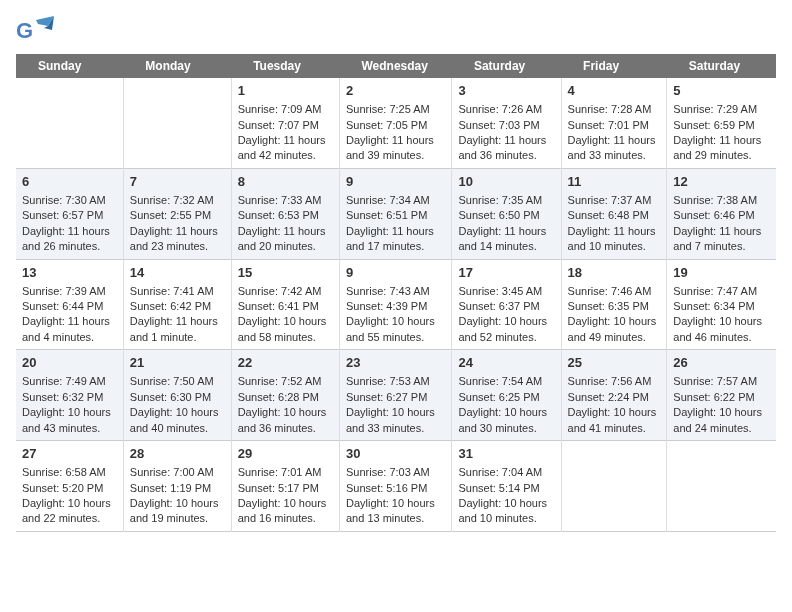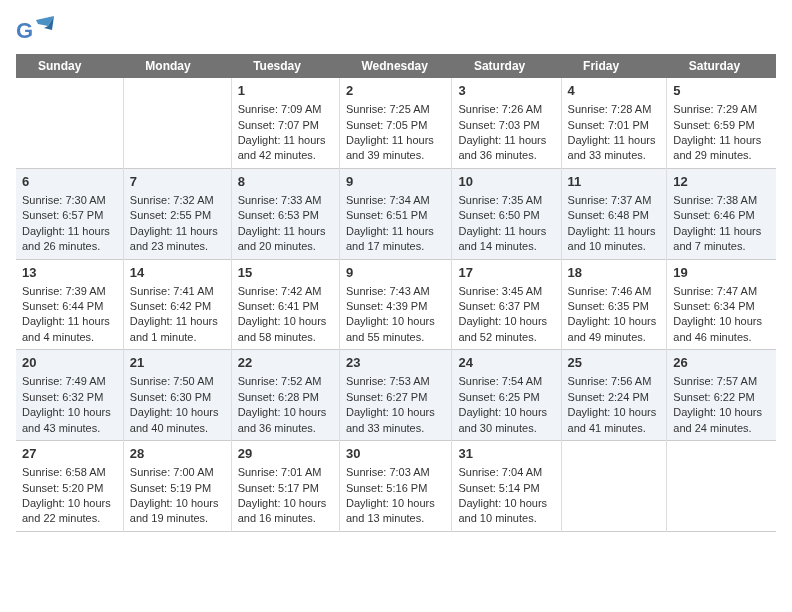--- a/index.html
+++ b/index.html
@@ -281,21 +281,21 @@
       <tr class="row-odd">
         <td>
           <span class="day-num">27</span>
           <div>Sunrise: 6:58 AM</div>
           <div>Sunset: 5:20 PM</div>
           <div>Daylight: 10 hours and 22 minutes.</div>
         </td>
         <td>
           <span class="day-num">28</span>
           <div>Sunrise: 7:00 AM</div>
-          <div>Sunset: 5:19 PM</div>
+          <div>Sunset: 1:19 PM</div>
           <div>Daylight: 10 hours and 19 minutes.</div>
         </td>
         <td>
           <span class="day-num">29</span>
           <div>Sunrise: 7:01 AM</div>
           <div>Sunset: 5:17 PM</div>
           <div>Daylight: 10 hours and 16 minutes.</div>
         </td>
         <td>
           <span class="day-num">30</span>

